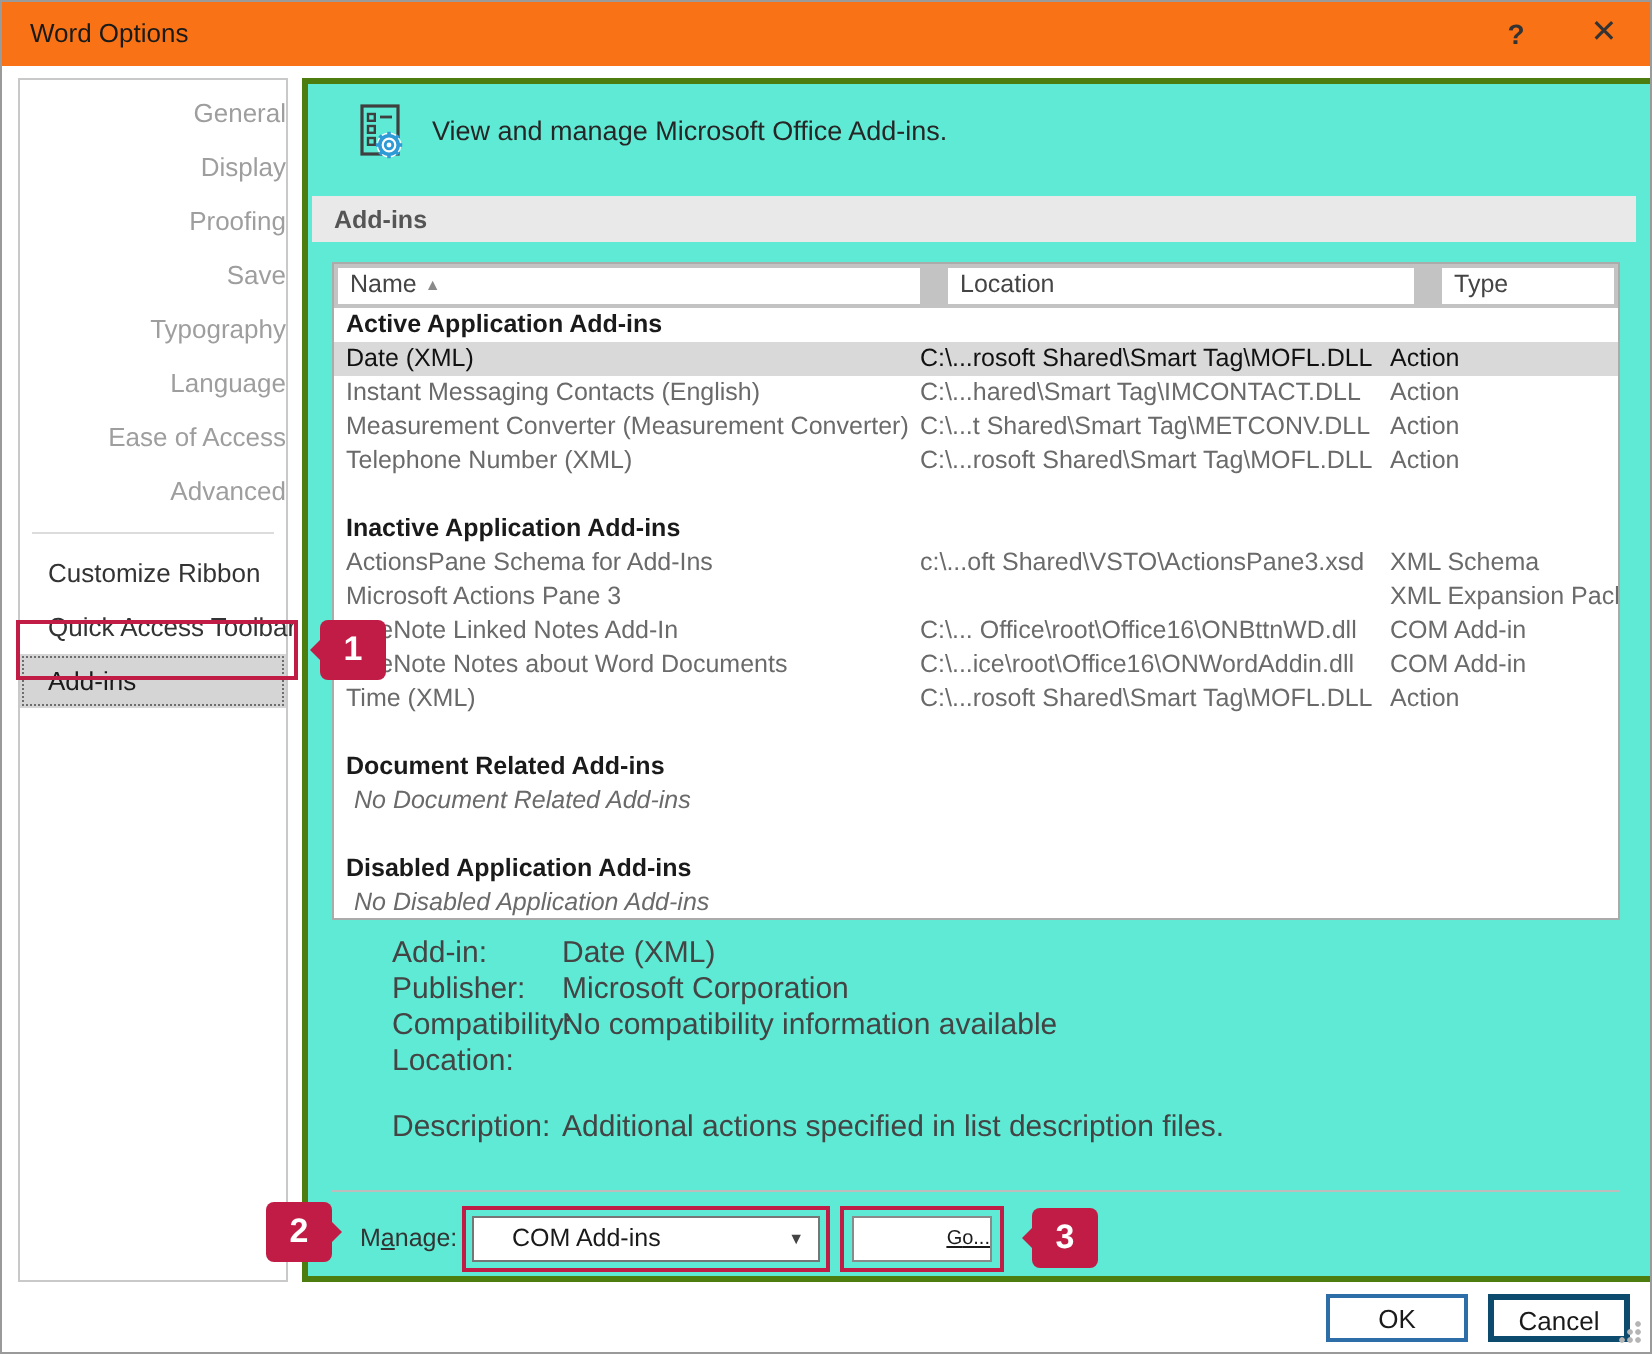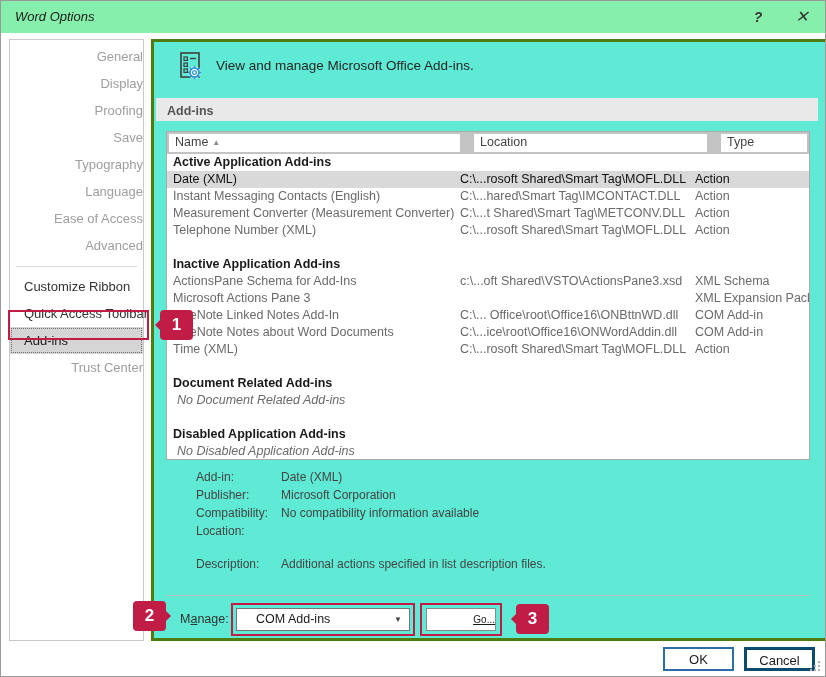--- a/index.html
+++ b/index.html
@@ -2,21 +2,21 @@
 <html><head>
 <meta charset="utf-8">
 <style>
   * { box-sizing: border-box; margin: 0; padding: 0; }
   html,body { width:826px; height:677px; }
   body { font-family:"Liberation Sans", sans-serif; background:#f2f2f2; }
   .window { position:relative; width:826px; height:677px; background:#ffffff;
             border:1px solid #9a9a9a; overflow:hidden; }
 
   
-  .titlebar { position:absolute; left:0; top:0; width:100%; height:32px; background:#86efac;font-style:italic; }
+  .titlebar { position:absolute; left:0; top:0; width:100%; height:32px; background:#f97316; }
   .title { position:absolute; left:14px; top:8px; font-size:13px; color:#1a1a1a; }
   .tb-btn { position:absolute; top:4px; width:30px; height:24px; text-align:center;
             line-height:24px; color:#333; cursor:default; }
   .help-btn { right:52px; font-size:14px; font-weight:bold; }
   .close-btn { right:8px; font-size:16px; }
 
   
   .sidebar { position:absolute; left:8px; top:38px; width:135px; height:602px;
              background:#fff; border:1px solid #c9c9c9; padding-top:3px; }
   .main { position:absolute; left:150px; top:38px; width:800px; height:602px;
@@ -49,21 +49,21 @@
   .trow .c-name { width:293px; padding-left:6px; overflow:hidden; }
   .trow .c-loc  { width:235px; overflow:hidden; }
   .trow .c-type { flex:1; overflow:hidden; }
   .trow.selected { background:#d9d9d9; color:#111; }
   .group-row { height:17px; line-height:17px; font-weight:bold; color:#1a1a1a;
                padding-left:6px; white-space:nowrap; }
   .note-row { height:17px; line-height:17px; font-style:italic; color:#6a6a6a; padding-left:10px; }
   .spacer-row { height:17px; }
 
   
-  .details { position:absolute; left:42px; top:426px; font-size:12px; color:#444; }
+  .details { position:absolute; left:42px; top:426px; font-size:15px; color:#444; }
   .d-row { display:flex; height:18px; line-height:18px; }
   .d-row.gap { margin-top:15px; }
   .d-label { width:85px; }
   .d-value { white-space:nowrap; }
 
   
   .hsep { position:absolute; left:12px; top:553px; width:644px; height:1px; background:#bdbdbd; }
   .manage-label { position:absolute; left:26px; top:570px; font-size:12.5px; color:#333; }
   .accel { text-decoration:underline; }
   .ann-rect { position:absolute; border:2px solid var(--ann); pointer-events:none; z-index:6; }
@@ -114,21 +114,20 @@
       <div class="nav-item disabled">Proofing</div>
       <div class="nav-item disabled">Save</div>
       <div class="nav-item disabled">Typography</div>
       <div class="nav-item disabled">Language</div>
       <div class="nav-item disabled">Ease of Access</div>
       <div class="nav-item disabled">Advanced</div>
       <div class="nav-divider"></div>
       <div class="nav-item">Customize Ribbon</div>
       <div class="nav-item">Quick Access Toolbar</div>
       <div class="nav-item selected">Add-ins</div>
-      <div class="nav-item disabled">Trust Center</div>
     </div>
 
   <div class="ann-rect" style="left:7px; top:309px; width:141px; height:30px;"></div>
   <div class="badge tail-left" style="left:159px; top:309px;">1</div>
 
   <div class="main">
 
     <svg class="addins-icon" viewBox="0 0 28 32">
       <rect x="3" y="2" width="18" height="24" fill="none" stroke="#3f3f3f" stroke-width="1.6"></rect>
       <rect x="6" y="6" width="3.4" height="3.4" fill="none" stroke="#3f3f3f" stroke-width="1.2"></rect>

